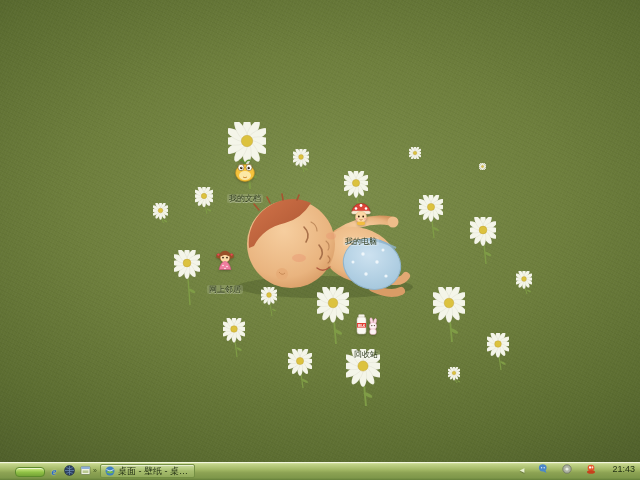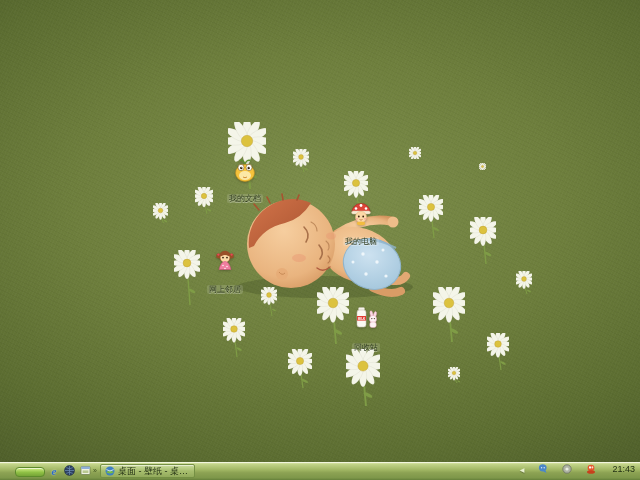--- a/index.html
+++ b/index.html
@@ -465,21 +465,21 @@
     <circle cx="13" cy="8.5" r="5.8" fill="#9a4f28"></circle>
     <circle cx="13" cy="9.8" r="4.6" fill="#fcd9a8"></circle>
     <path d="M8.8 7.2 Q13 4.6 17.2 7.2" stroke="#9a4f28" stroke-width="2.2" fill="none"></path>
     <circle cx="11" cy="9.6" r="0.9" fill="#3a2410"></circle>
             <circle cx="15" cy="9.6" r="0.9" fill="#3a2410"></circle>
     <path d="M7 21.5 Q9 13.5 13 13.5 Q17 13.5 19 21.5 Z" fill="#f07fa0" stroke="#d45880" stroke-width="0.6"></path>
     <circle cx="11" cy="17.5" r="0.7" fill="#fff"></circle>
             <circle cx="15" cy="18.5" r="0.7" fill="#fff"></circle>
             <circle cx="13" cy="20.5" r="0.7" fill="#fff"></circle>
           </svg></span><br><span class="lbl">网上邻居</span></div>
-      <div class="desk-icon" style="left: 338px; top: 304px;"><span class="glyph"><svg width="28" height="28" viewBox="0 0 28 28">
+      <div class="desk-icon" style="left: 338px; top: 311px;"><span class="glyph"><svg width="28" height="28" viewBox="0 0 28 28">
     <rect x="6.5" y="3.5" width="6" height="3" rx="1" fill="#f6f3ea" stroke="#c9c2b2" stroke-width="0.5"></rect>
     <rect x="5" y="6" width="9" height="17" rx="2.2" fill="#fbf9f2" stroke="#c9c2b2" stroke-width="0.6"></rect>
     <rect x="5" y="12" width="9" height="4.6" fill="#e23b30"></rect>
     <text x="9.5" y="15.6" font-size="3" fill="#fff" text-anchor="middle" font-weight="bold">MILK</text>
     <ellipse cx="19.5" cy="10" rx="1.4" ry="3.2" fill="#fbdce6" stroke="#e8a8be" stroke-width="0.5" transform="rotate(-12 19.5 10)"></ellipse>
     <ellipse cx="23" cy="10.5" rx="1.4" ry="3" fill="#fbdce6" stroke="#e8a8be" stroke-width="0.5" transform="rotate(14 23 10.5)"></ellipse>
     <circle cx="21" cy="15" r="3.6" fill="#fdf3f5" stroke="#e8a8be" stroke-width="0.5"></circle>
     <circle cx="19.8" cy="14.6" r="0.7" fill="#554433"></circle>
             <circle cx="22.4" cy="14.6" r="0.7" fill="#554433"></circle>
     <rect x="17.8" y="18" width="6.4" height="5.5" rx="2" fill="#fdf3f5" stroke="#e8a8be" stroke-width="0.5"></rect>

